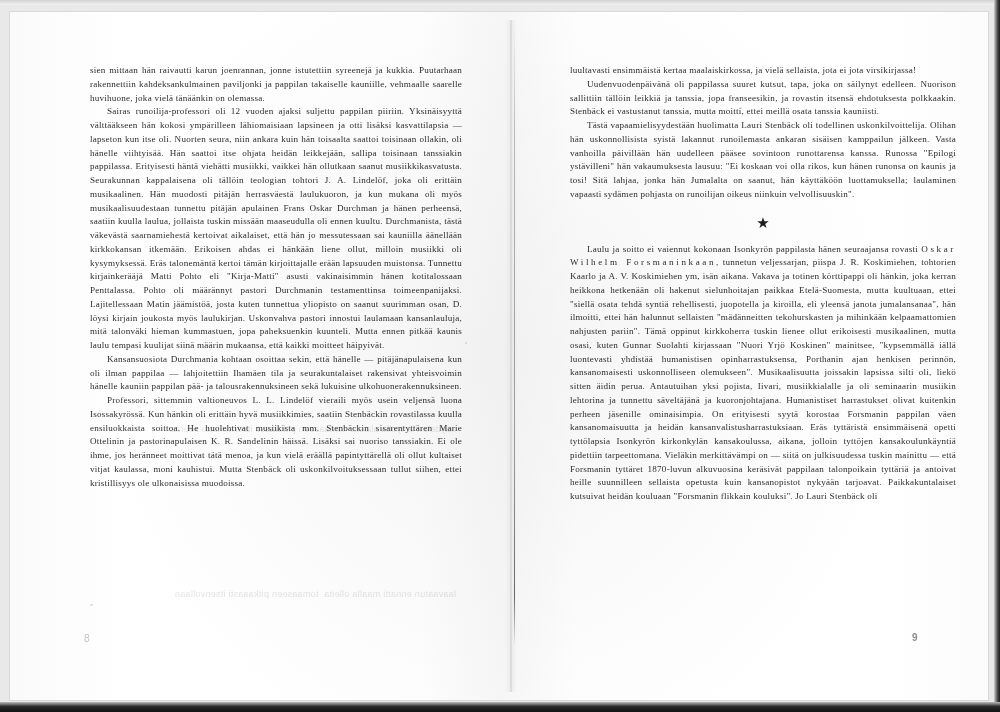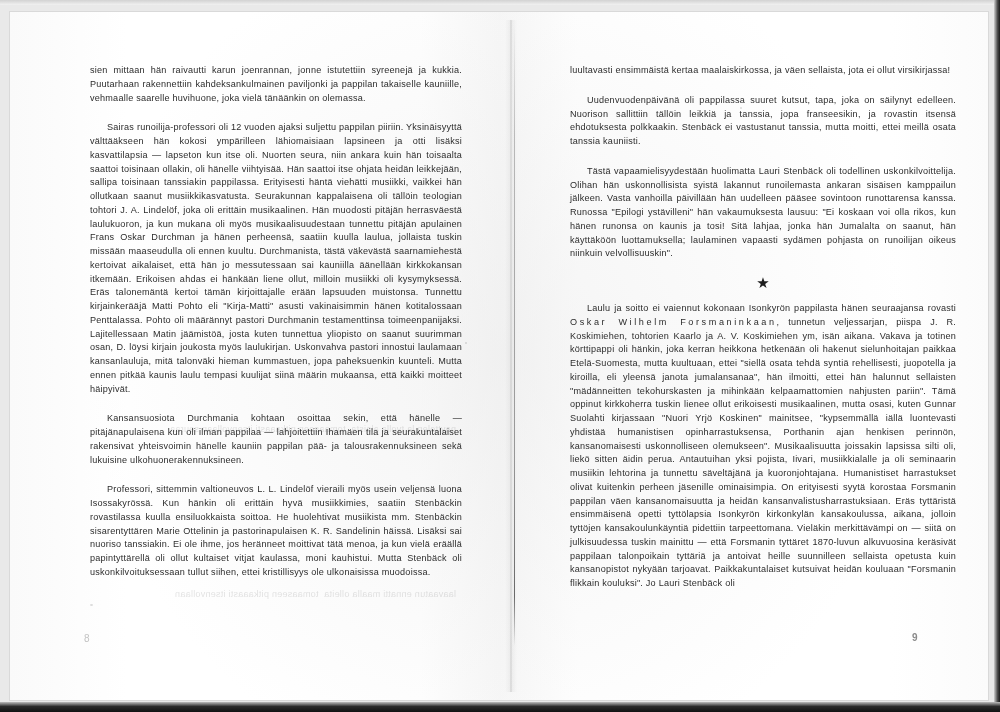--- a/index.html
+++ b/index.html
@@ -108,38 +108,38 @@
   .page {
     position: absolute;
     top: 0;
     height: 688px;
   }
   .page.left  { left: 0;    width: 495px; }
   .page.right { left: 507px; width: 471px; }
 
   .textblock {
     position: absolute;
-    font-family: Liberation Sans, sans-serif;
+    font-family: Liberation Serif, serif;
     font-size: 9.1px;
     line-height: 13.75px;
     letter-spacing: 0.22px;
     color: #2c2c2c;
     text-align: justify;
     text-justify: inter-word;
     -webkit-font-smoothing: antialiased;
   }
   .page.left .textblock  { left: 80px; top: 52px; width: 372px; }
   .page.right .textblock { left: 53px; top: 52px; width: 386px; }
 
   .textblock p {
     margin: 0;
     text-indent: 17px;
   }
   .textblock p.noindent { text-indent: 0; }
-  .textblock p + p { margin-top: 16px; }
+  .textblock p + p { margin-top: 0; }
 
   .spaced {
     letter-spacing: 2.6px;
   }
 
   
   .star-sep {
     position: absolute;
     left: 0;
     right: 0;
@@ -209,21 +209,21 @@
 
       <div class="folio left-folio">8</div>
     </div>
 
     <div class="gutter"></div>
     <div class="gutter-line"></div>
 
     <div class="page right">
 
       <div class="textblock">
-        <p class="noindent">luultavasti ensimmäistä kertaa maalaiskirkossa, ja väen sellaista, jota ei ollut virsikirjassa!</p>
+        <p class="noindent">luultavasti ensimmäistä kertaa maalaiskirkossa, ja vielä sellaista, jota ei jota virsikirjassa!</p>
         <p>Uudenvuodenpäivänä oli pappilassa suuret kutsut, tapa, joka on säilynyt edelleen. Nuorison sallittiin tällöin leikkiä ja tanssia, jopa franseesikin, ja rovastin itsensä ehdotuksesta polkkaakin. Stenbäck ei vastustanut tanssia, mutta moitti, ettei meillä osata tanssia kauniisti.</p>
         <p>Tästä vapaamielisyydestään huolimatta Lauri Stenbäck oli todellinen uskonkilvoittelija. Olihan hän uskonnollisista syistä lakannut runoilemasta ankaran sisäisen kamppailun jälkeen. Vasta vanhoilla päivillään hän uudelleen pääsee sovintoon runottarensa kanssa. Runossa "Epilogi ystävilleni" hän vakaumuksesta lausuu: "Ei koskaan voi olla rikos, kun hänen runonsa on kaunis ja tosi! Sitä lahjaa, jonka hän Jumalalta on saanut, hän käyttäköön luottamuksella; laulaminen vapaasti sydämen pohjasta on runoilijan oikeus niinkuin velvollisuuskin".</p>
 
         <div style="height:41px;position:relative;">
           <div class="star-sep" style="top:14px;">★</div>
         </div>
 
         <p><span>Laulu ja soitto ei vaiennut kokonaan Isonkyrön pappilasta hänen seuraajansa rovasti </span><span class="spaced">Oskar Wilhelm Forsmaninkaan</span><span>, tunnetun veljessarjan, piispa J. R. Koskimiehen, tohtorien Kaarlo ja A. V. Koskimiehen ym, isän aikana. Vakava ja totinen körttipappi oli hänkin, joka kerran heikkona hetkenään oli hakenut sielunhoitajan paikkaa Etelä-Suomesta, mutta kuultuaan, ettei "siellä osata tehdä syntiä rehellisesti, juopotella ja kiroilla, eli yleensä janota jumalansanaa", hän ilmoitti, ettei hän halunnut sellaisten "mädänneitten tekohurskasten ja mihinkään kelpaamattomien nahjusten pariin". Tämä oppinut kirkkoherra tuskin lienee ollut erikoisesti musikaalinen, mutta osasi, kuten Gunnar Suolahti kirjassaan "Nuori Yrjö Koskinen" mainitsee, "kypsemmällä iällä luontevasti yhdistää humanistisen opinharrastuksensa, Porthanin ajan henkisen perinnön, kansanomaisesti uskonnolliseen olemukseen". Musikaalisuutta joissakin lapsissa silti oli, liekö sitten äidin perua. Antautuihan yksi pojista, Iivari, musiikkialalle ja oli seminaarin musiikin lehtorina ja tunnettu säveltäjänä ja kuoronjohtajana. Humanistiset harrastukset olivat kuitenkin perheen jäsenille ominaisimpia. On erityisesti syytä korostaa Forsmanin pappilan väen kansanomaisuutta ja heidän kansanvalistusharrastuksiaan. Eräs tyttäristä ensimmäisenä opetti tyttölapsia Isonkyrön kirkonkylän kansakoulussa, aikana, jolloin tyttöjen kansakoulunkäyntiä pidettiin tarpeettomana. Vieläkin merkittävämpi on — siitä on julkisuudessa tuskin mainittu — että Forsmanin tyttäret 1870-luvun alkuvuosina keräsivät pappilaan talonpoikain tyttäriä ja antoivat heille suunnilleen sellaista opetusta kuin kansanopistot nykyään tarjoavat. Paikkakuntalaiset kutsuivat heidän kouluaan "Forsmanin flikkain kouluksi". Jo Lauri Stenbäck oli</span></p>
       </div>
 

